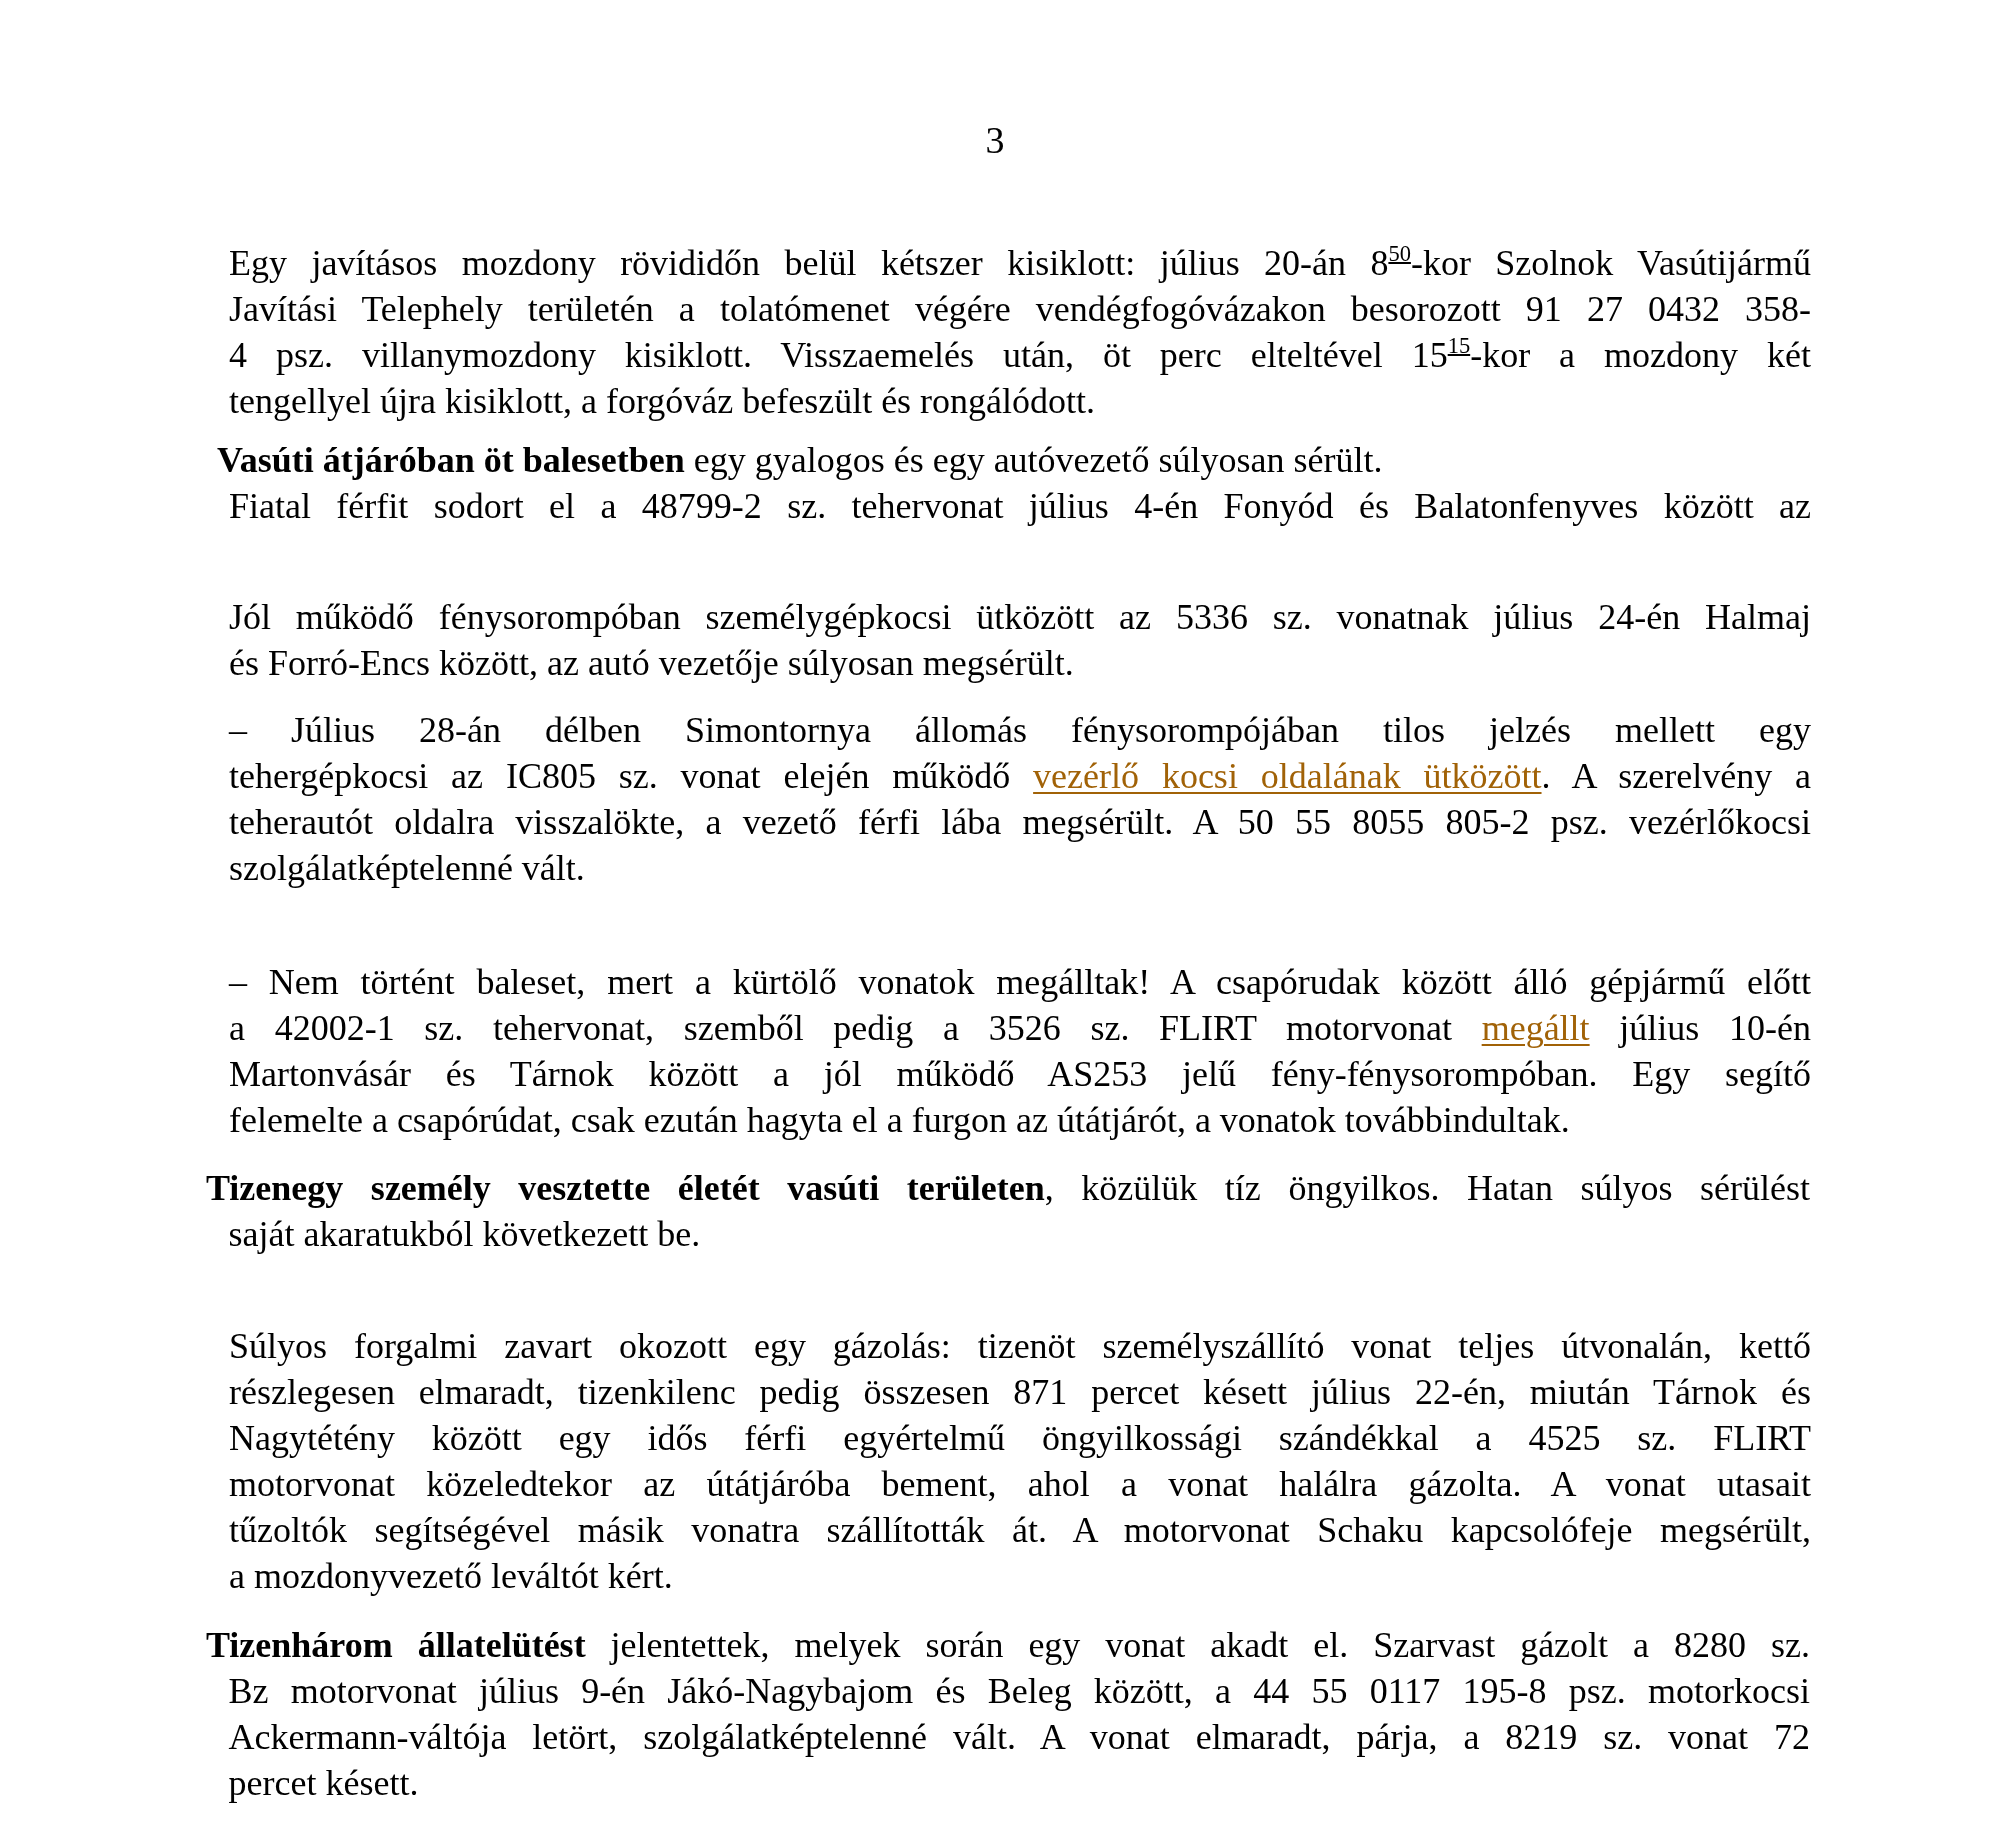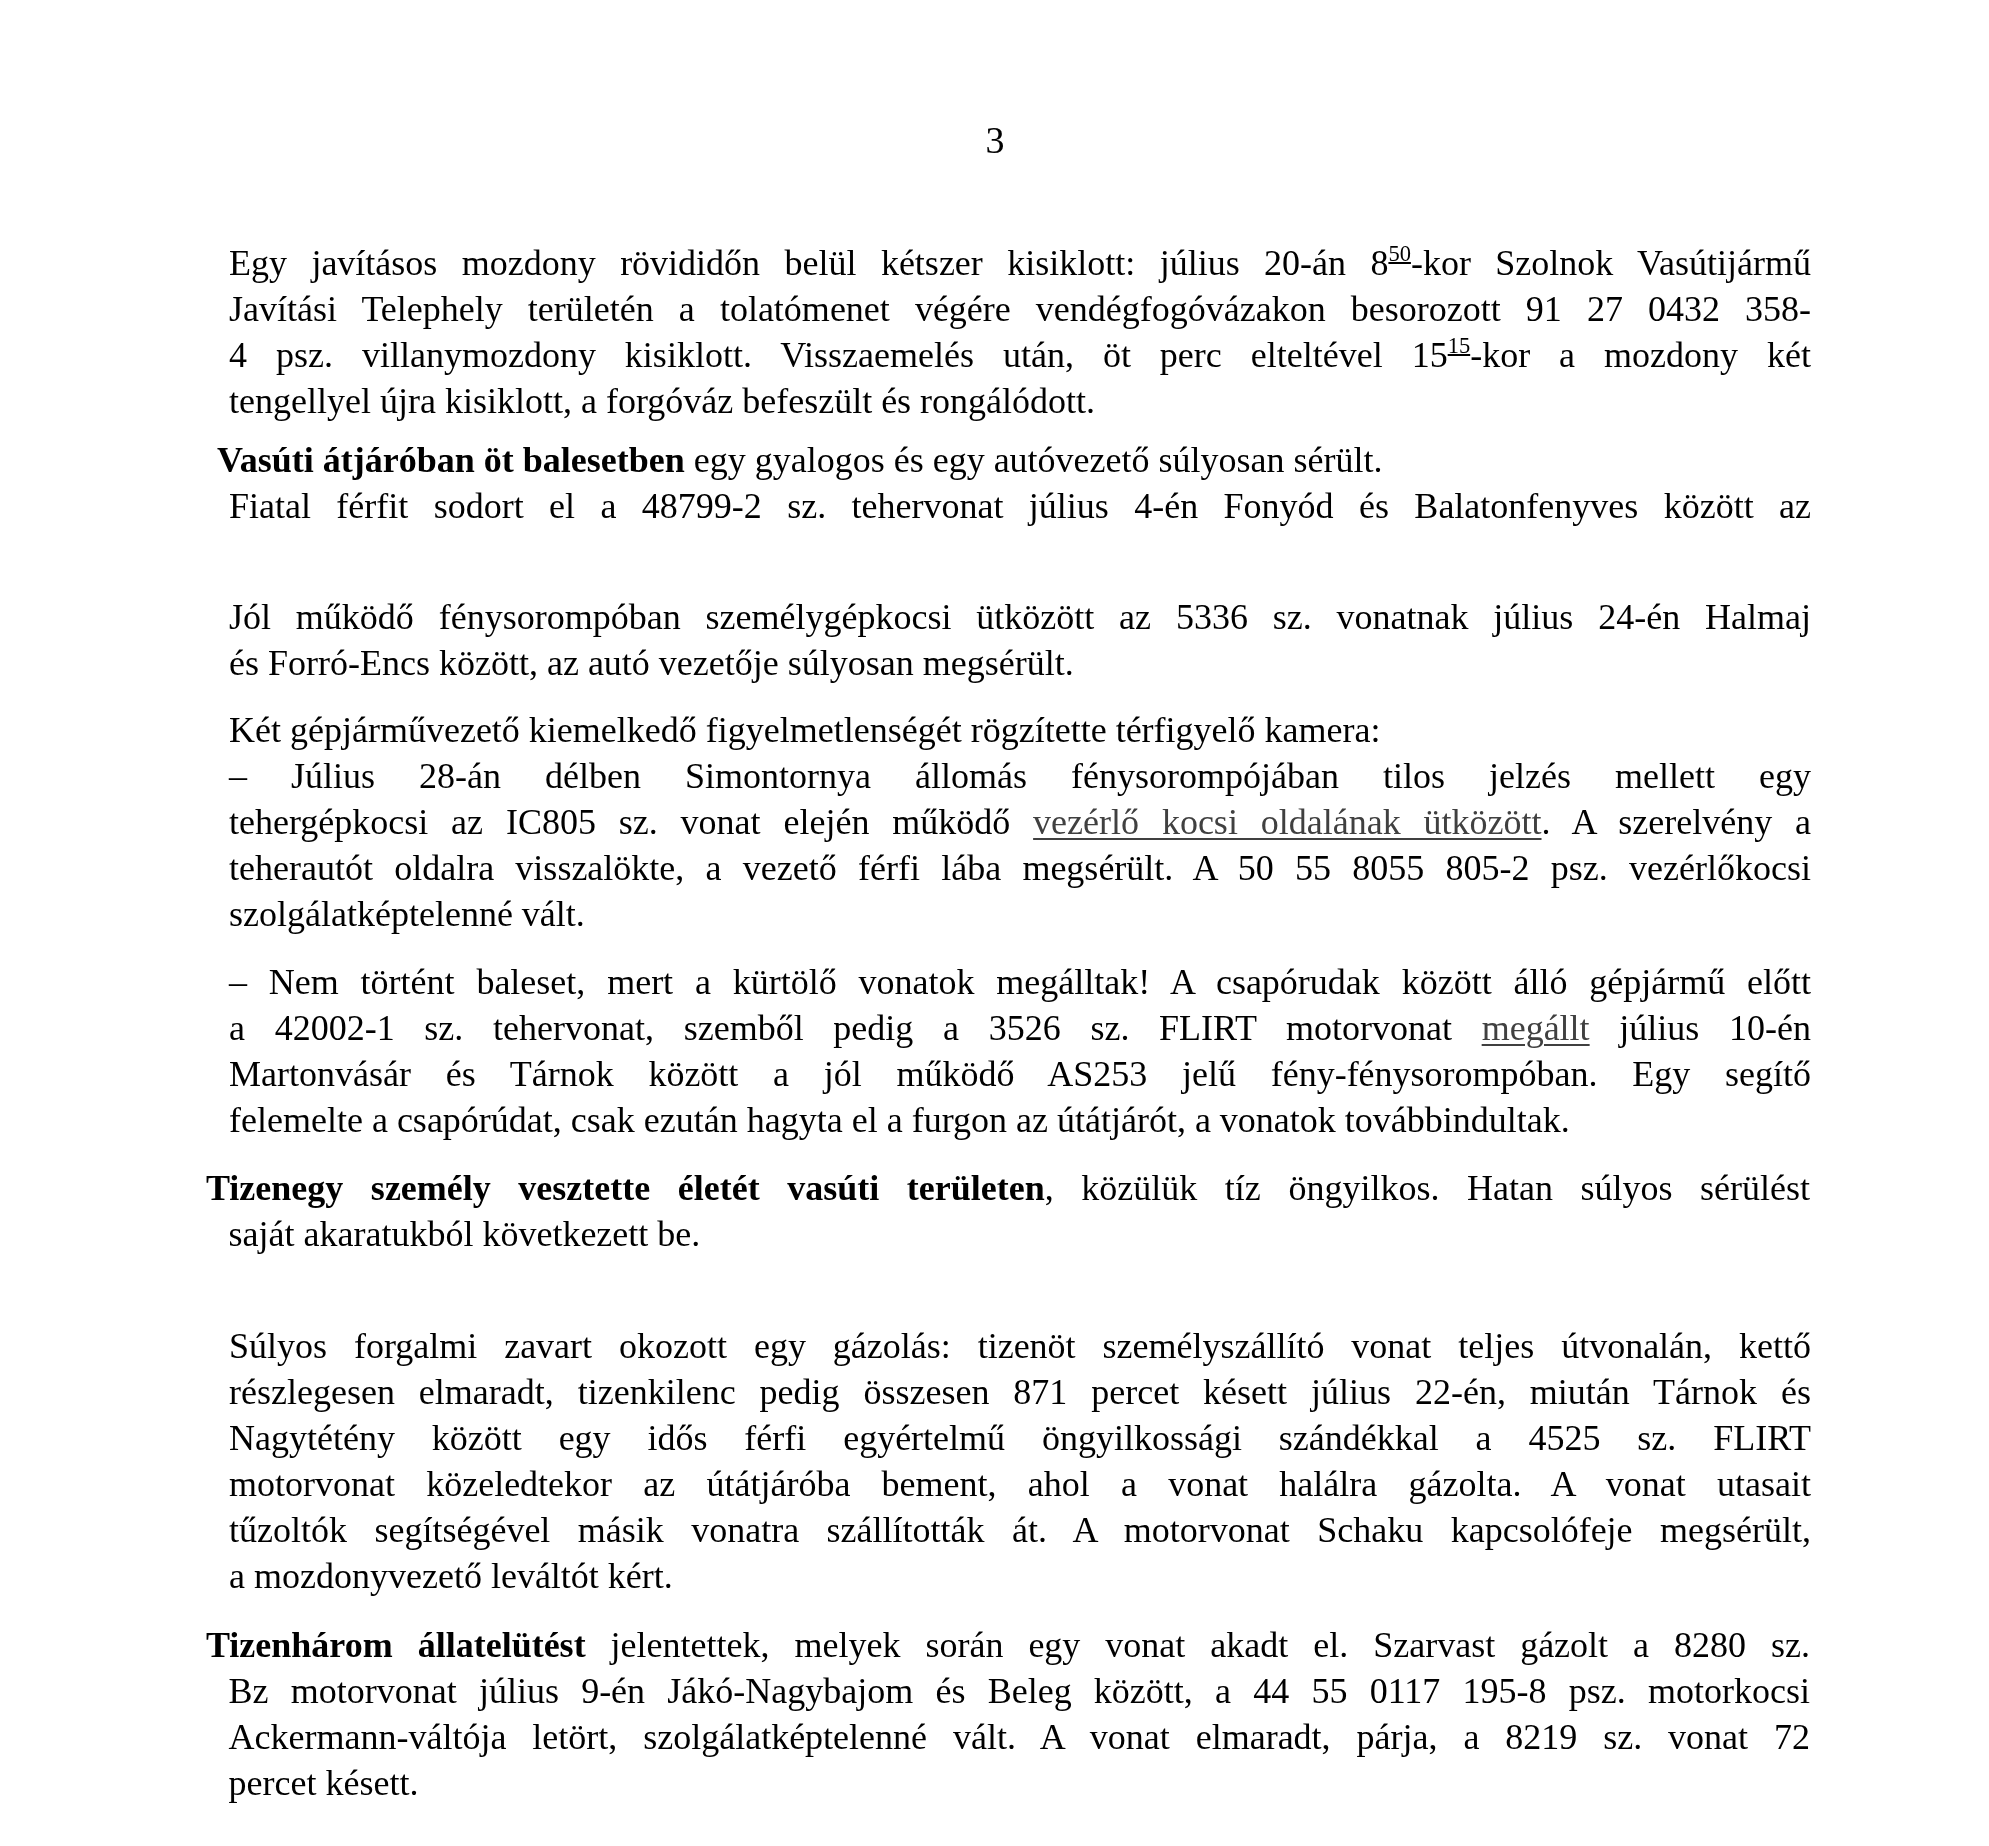--- a/index.html
+++ b/index.html
@@ -14,21 +14,21 @@
   }
   .para {
     position: absolute;
     font-size: 36px; line-height: 46px;
     text-align: justify;
   }
   .para .line { display: block; white-space: nowrap; text-align-last: justify; text-align: justify; }
   .para .line.last { text-align-last: left; }
   .body-para { left: 229px; width: 1582px; }
   b { font-weight: bold; }
-  a.link { color: #404040; text-decoration: underline; text-decoration-thickness: 2.4px; text-underline-offset: 4px; }
+  a.link { color: #a16207; text-decoration: underline; text-decoration-thickness: 2.4px; text-underline-offset: 4px; }
   sup.time { font-size: 22.5px; vertical-align: 14.4px; text-decoration: underline; text-decoration-thickness: 1.6px; line-height: 0; }
 </style>
 </head>
 <body>
 
 <div class="page-number">3</div>
 
 <div class="para body-para" style="top:240px;">
   <span class="line"><span>Egy javításos mozdony rövididőn belül kétszer kisiklott: július 20-án 8</span><sup class="time">50</sup><span>-kor Szolnok Vasútijármű</span></span>
   <span class="line">Javítási Telephely területén a tolatómenet végére vendégfogóvázakon besorozott 91 27 0432 358-</span>
@@ -43,21 +43,20 @@
 <div class="para body-para" style="top:483px;">
   <span class="line">Fiatal férfit sodort el a 48799-2 sz. tehervonat július 4-én Fonyód és Balatonfenyves között az</span>
 </div>
 
 <div class="para body-para" style="top:594px;">
   <span class="line">Jól működő fénysorompóban személygépkocsi ütközött az 5336 sz. vonatnak július 24-én Halmaj</span>
   <span class="line last">és Forró-Encs között, az autó vezetője súlyosan megsérült.</span>
 </div>
 
 <div class="para body-para" style="top:707px;">
-  <span class="line last">Két gépjárművezető kiemelkedő figyelmetlenségét rögzítette térfigyelő kamera:</span>
   <span class="line">– Július 28-án délben Simontornya állomás fénysorompójában tilos jelzés mellett egy</span>
   <span class="line"><span>tehergépkocsi az IC805 sz. vonat elején működő </span><a class="link" href="#">vezérlő kocsi oldalának ütközött</a><span>. A szerelvény a</span></span>
   <span class="line">teherautót oldalra visszalökte, a vezető férfi lába megsérült. A 50 55 8055 805-2 psz. vezérlőkocsi</span>
   <span class="line last">szolgálatképtelenné vált.</span>
 </div>
 
 <div class="para body-para" style="top:959px;">
   <span class="line">– Nem történt baleset, mert a kürtölő vonatok megálltak! A csapórudak között álló gépjármű előtt</span>
   <span class="line"><span>a 42002-1 sz. tehervonat, szemből pedig a 3526 sz. FLIRT motorvonat </span><a class="link" href="#">megállt</a><span> július 10-én</span></span>
   <span class="line">Martonvásár és Tárnok között a jól működő AS253 jelű fény-fénysorompóban. Egy segítő</span>

